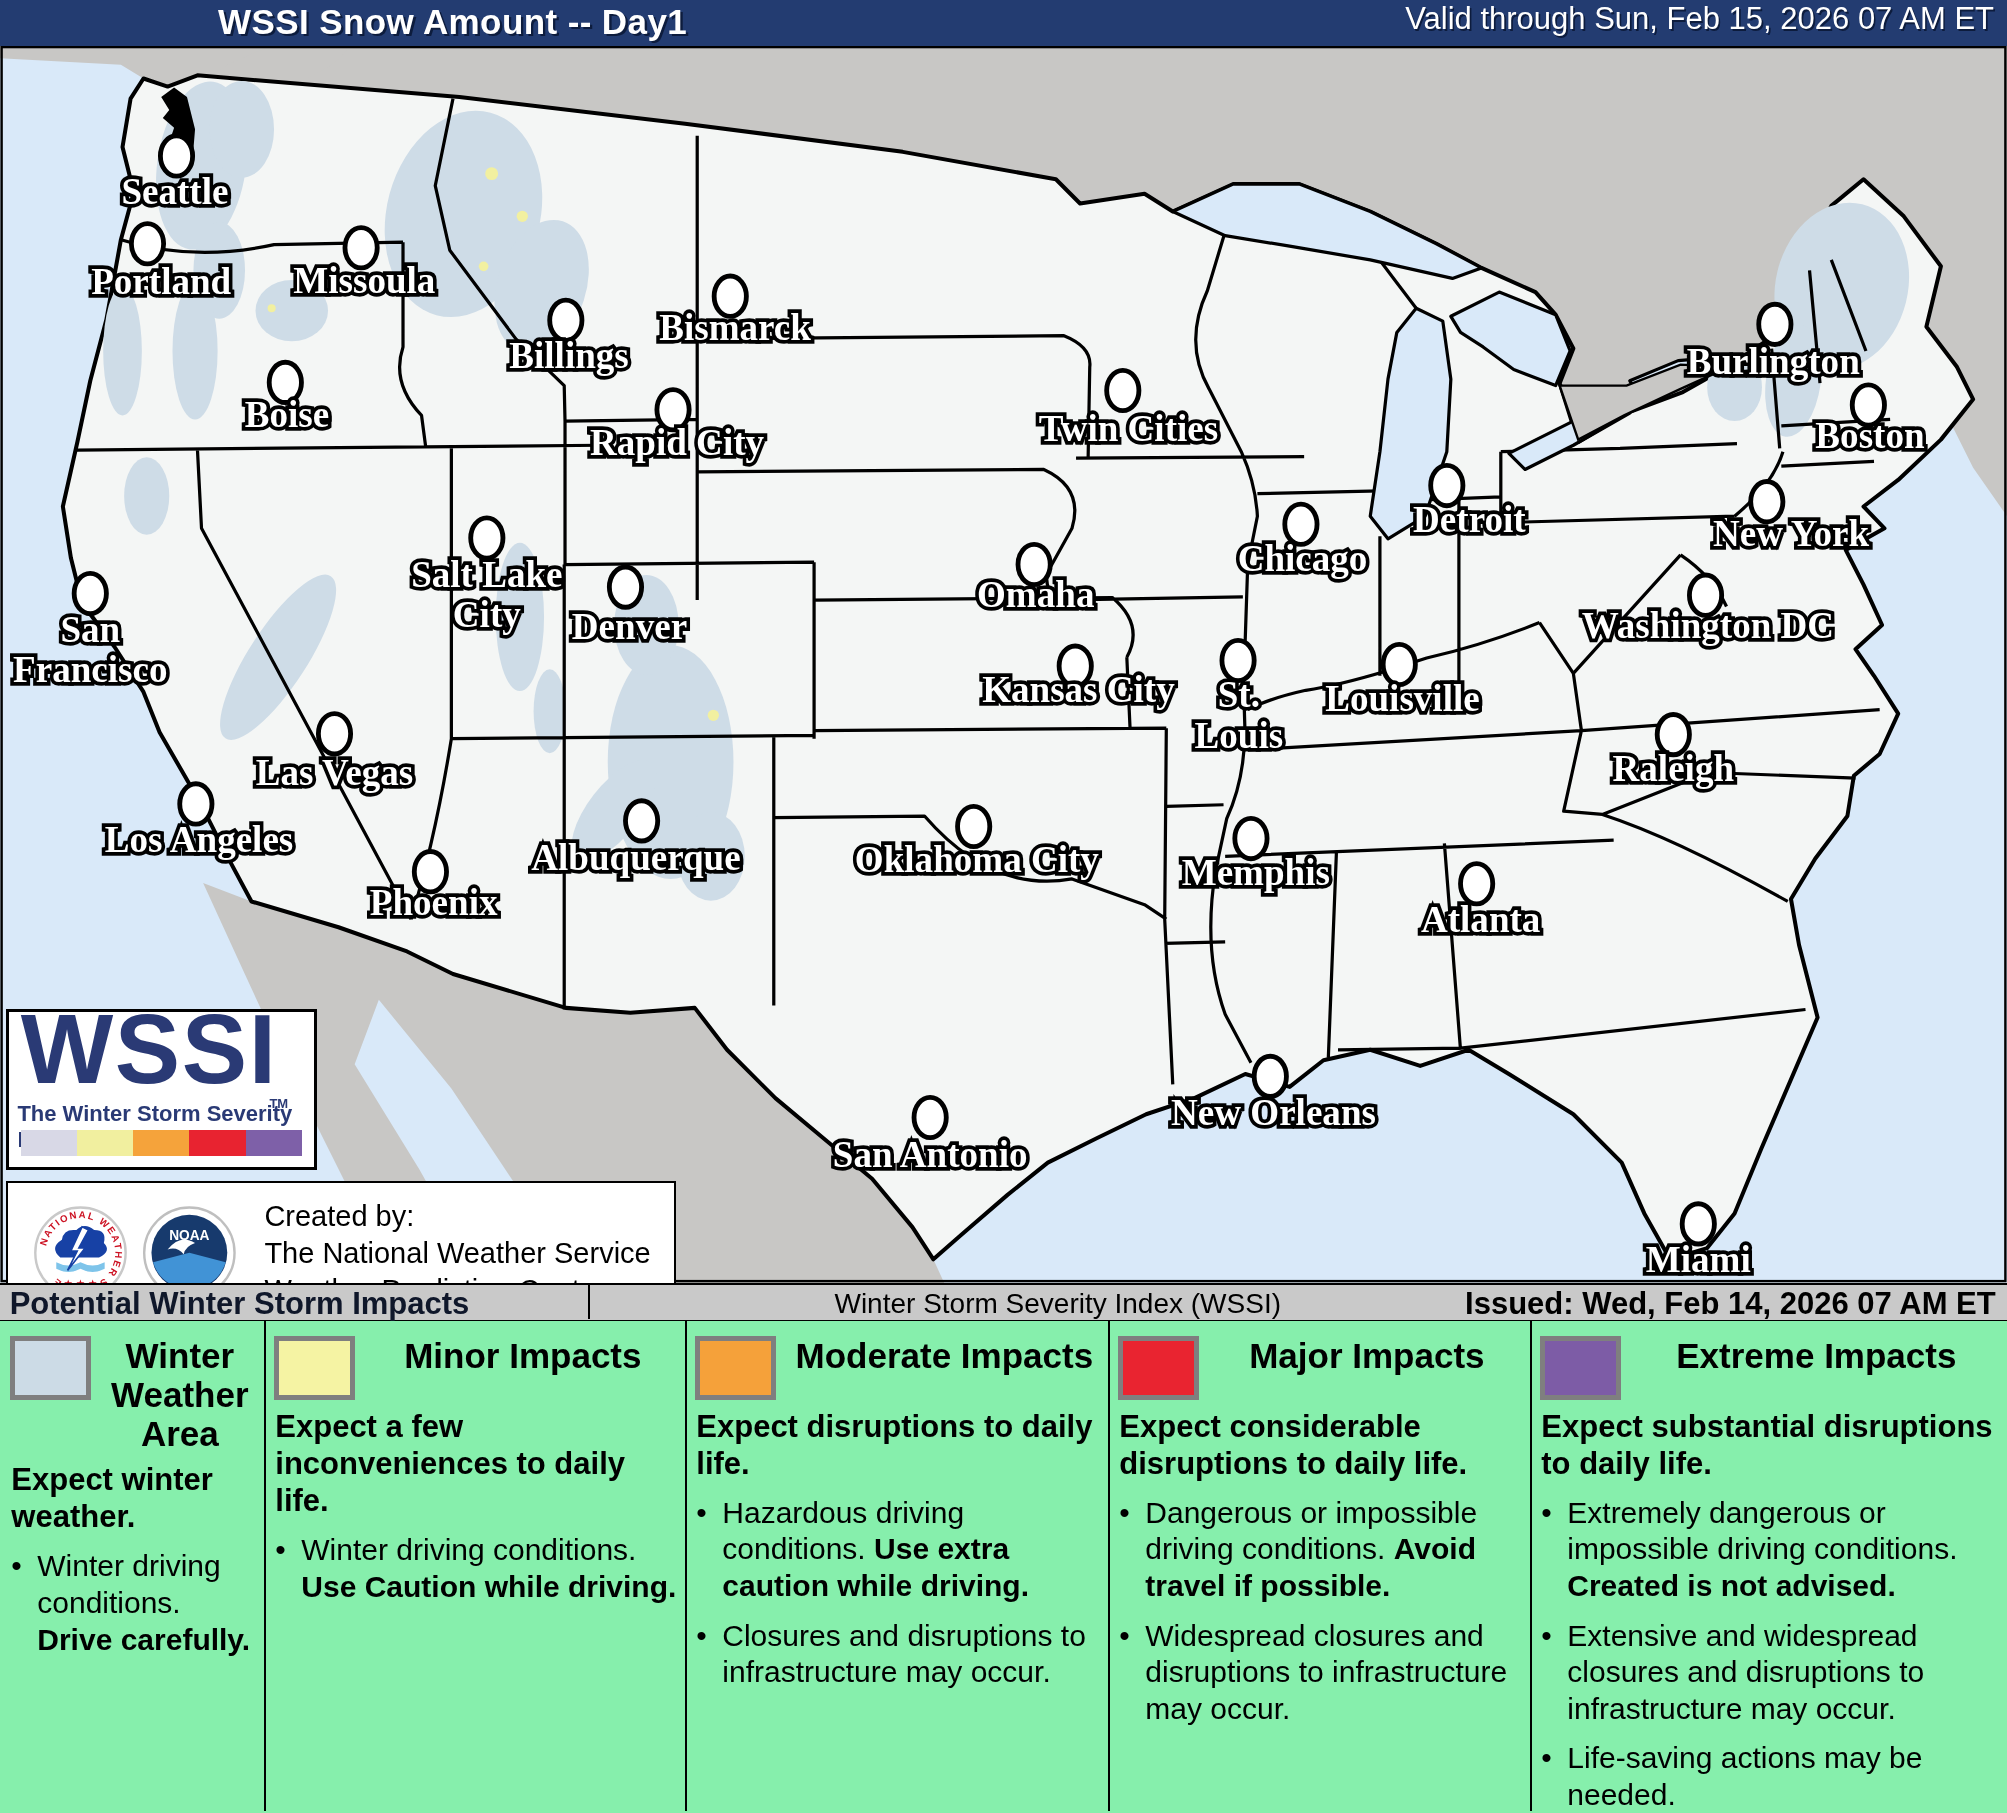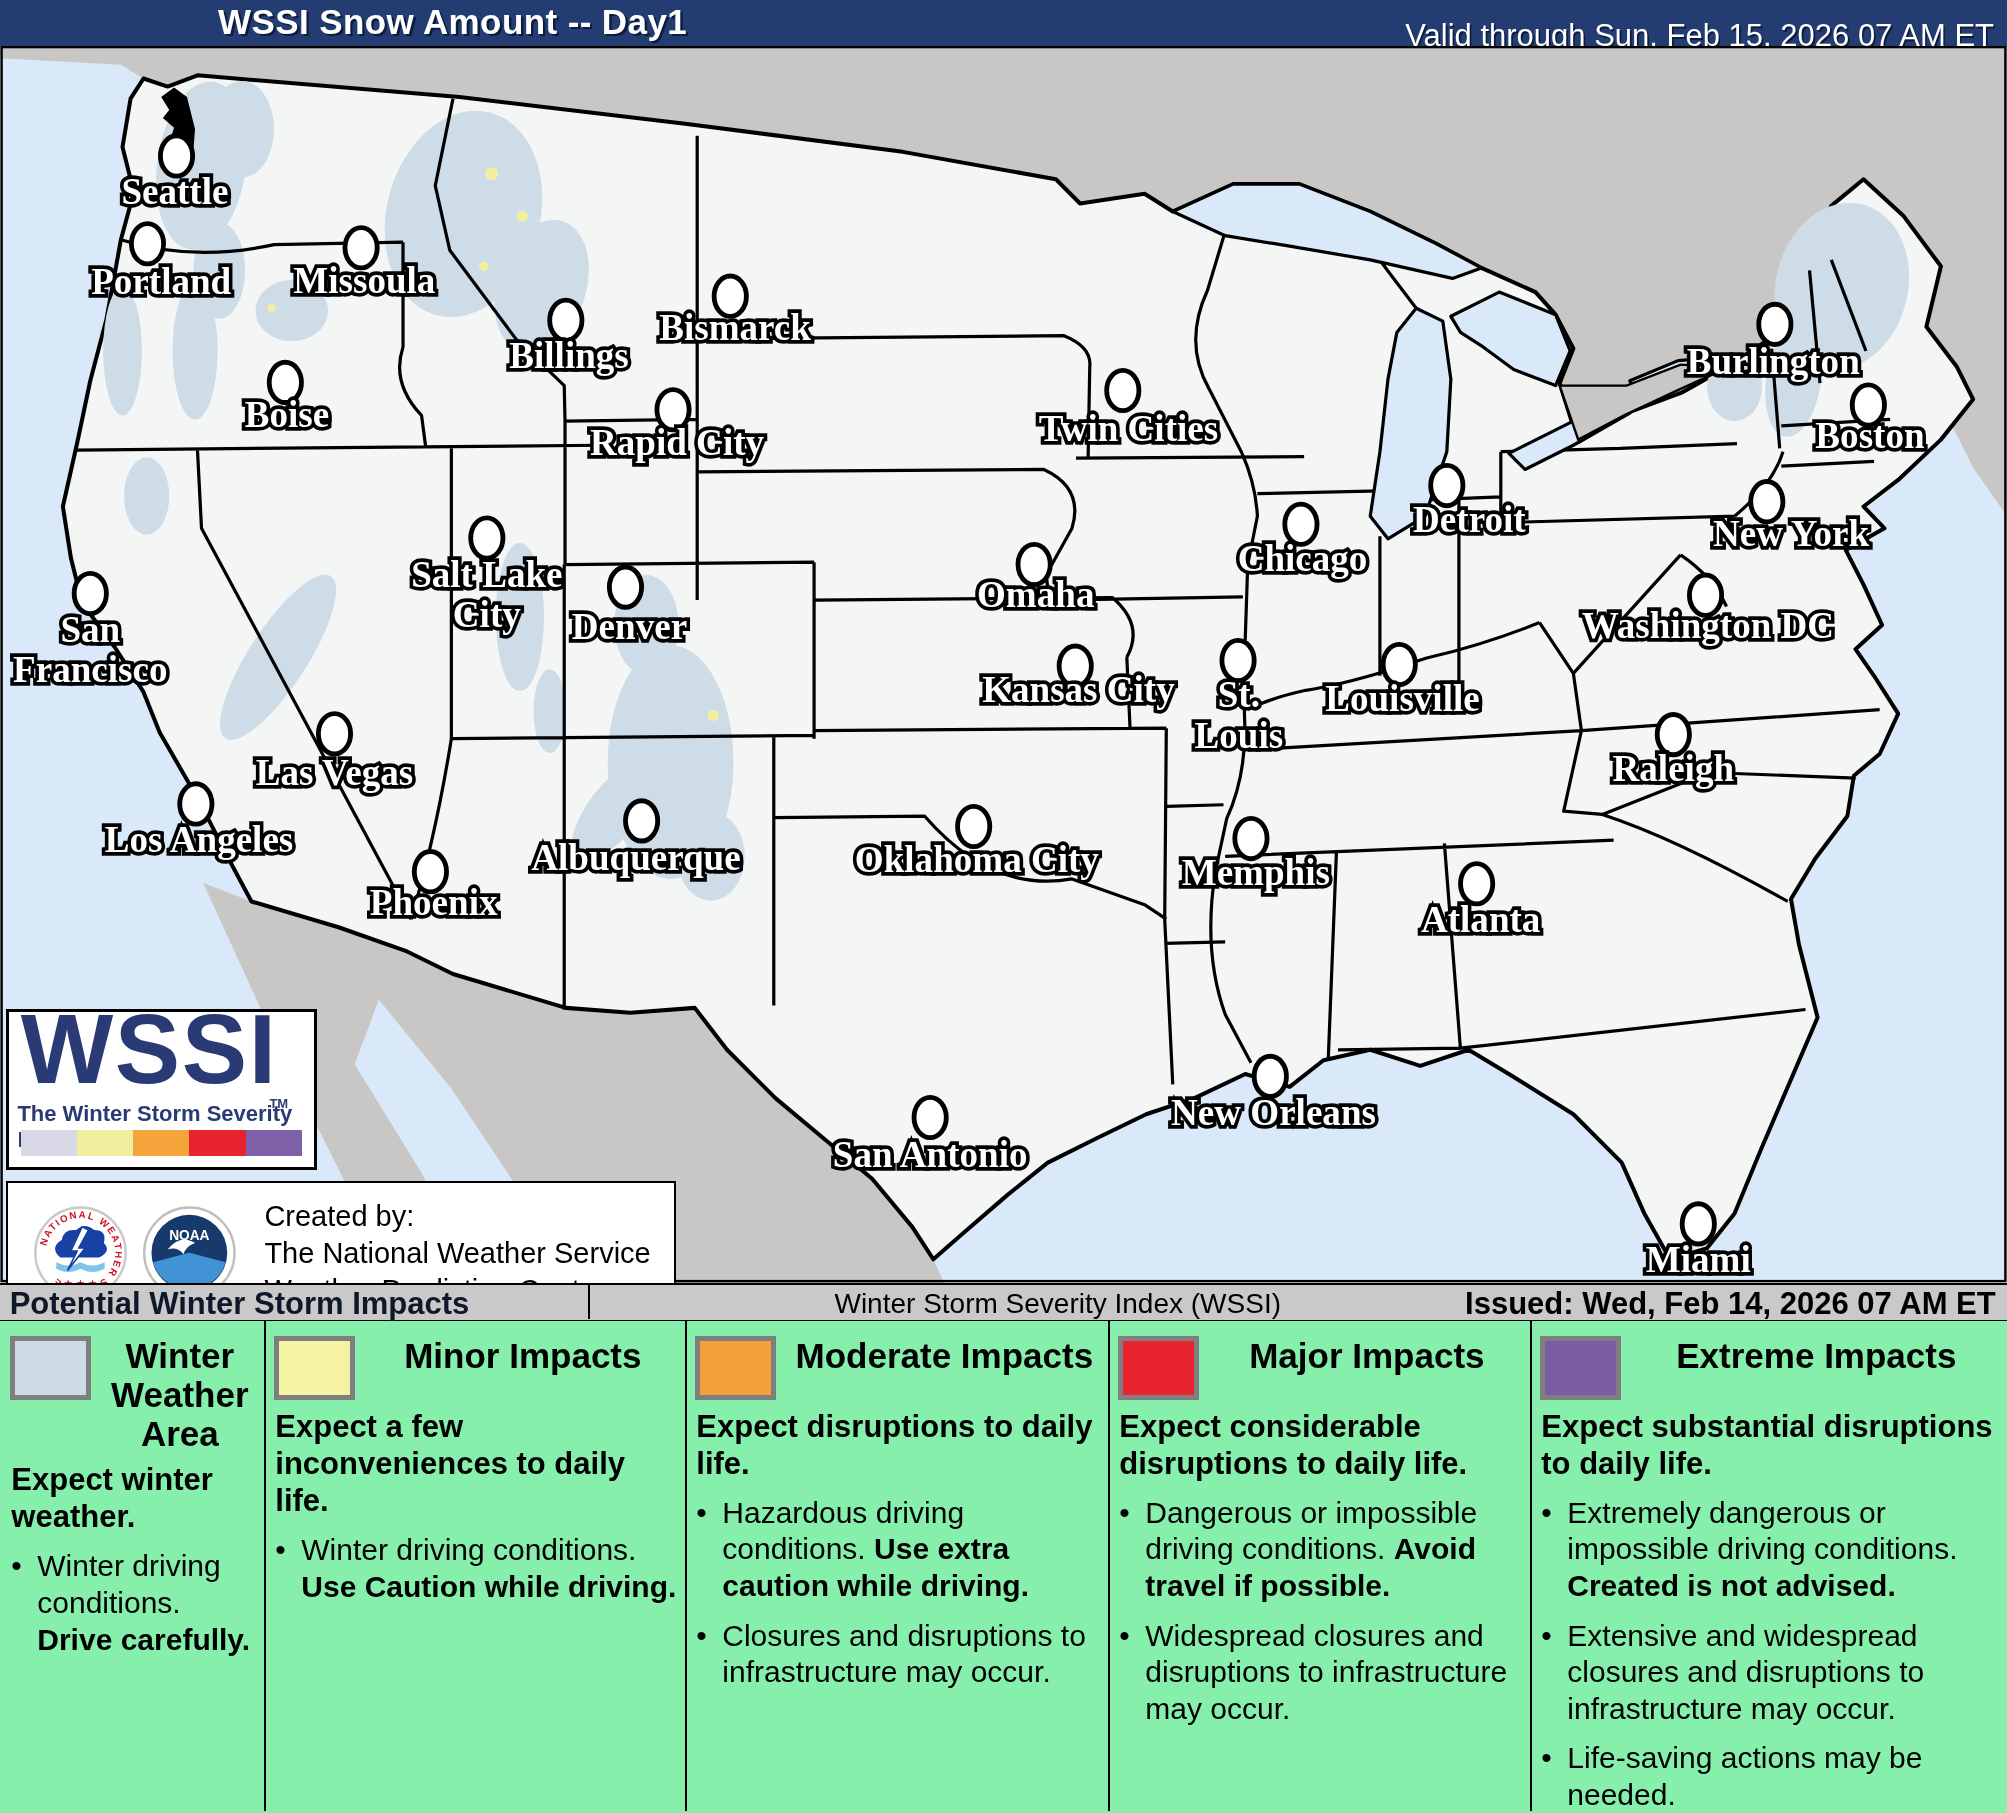--- a/index.html
+++ b/index.html
@@ -3,21 +3,21 @@
 <meta charset="utf-8">
 <style>
   html,body{margin:0;padding:0;background:#ffffff;}
   .page{position:relative;width:2007px;height:1814px;background:#ffffff;overflow:hidden;
         font-family:"Liberation Sans","DejaVu Sans",sans-serif;outline:1.6px solid #000;}
 
   
   .hdr{position:absolute;left:0;top:0;width:2007px;height:46px;background:#233c71;border-bottom:1.6px solid #000;}
   .hdr-title{position:absolute;left:218px;top:1.6px;font-size:35px;font-weight:700;color:#fff;
              text-shadow:2.4px 2.4px 0 #0d1c3d;letter-spacing:0.4px;}
-  .hdr-valid{position:absolute;right:13px;top:18px;font-size:31px;color:#fff;text-shadow:1.6px 1.6px 0 #0d1c3d;}
+  .hdr-valid{position:absolute;right:13px;top:1px;font-size:31px;color:#fff;text-shadow:1.6px 1.6px 0 #0d1c3d;}
 
   
   .map-wrap{position:absolute;left:0;top:46px;width:2007px;height:1237px;}
   svg text.city{font-family:"Liberation Serif","DejaVu Serif",serif;font-weight:700;font-size:46px;
                 fill:#ffffff;stroke:#000000;stroke-width:9px;paint-order:stroke;text-anchor:middle;}
 
   
   .wssi-box{position:absolute;left:6.4px;top:963px;width:305px;height:155px;background:#fff;border:3.2px solid #000;}
   .wssi-acr{position:absolute;left:11.3px;top:-19.3px;font-size:98px;font-weight:700;color:#2a3a75;
             font-family:"Liberation Sans",sans-serif;letter-spacing:1.6px;}

